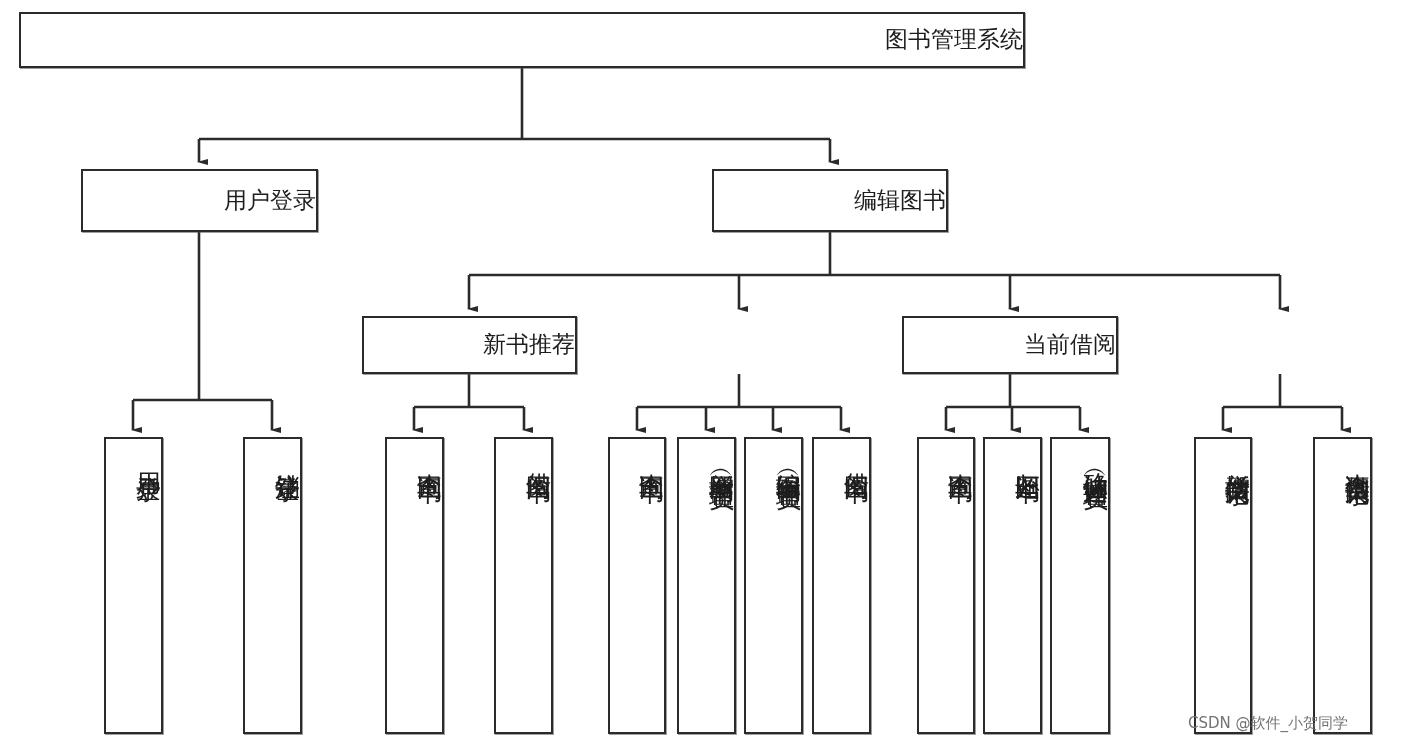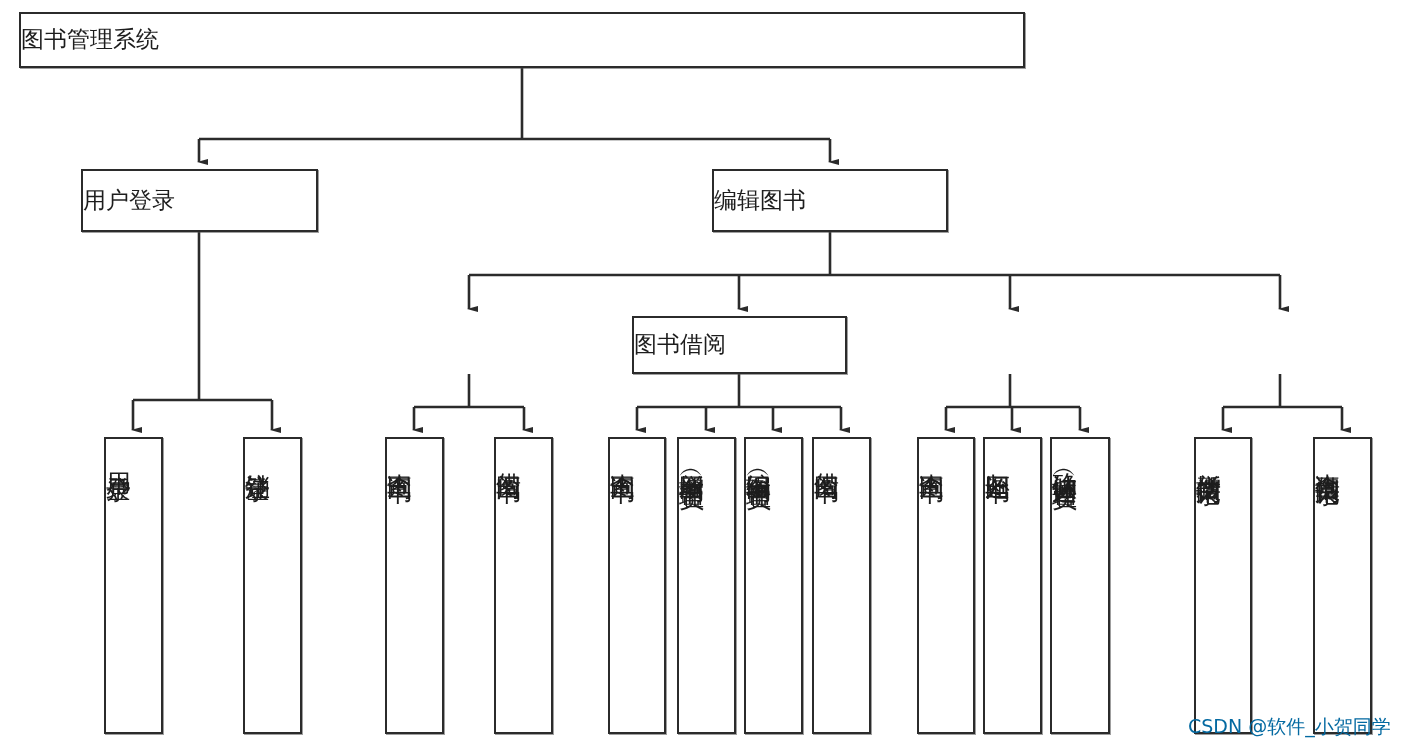--- a/index.html
+++ b/index.html
@@ -24,21 +24,21 @@
     width: 1405px;
     height: 747px;
   }
   .node {
     position: absolute;
     box-sizing: border-box;
     background: #ffffff;
     border: 2px solid #2b2b2b;
     display: flex;
     align-items: center;
-    justify-content: flex-start;
+    justify-content: flex-end;
     box-shadow: 1px 1px 0 rgba(80,80,80,0.55);
   }
   .node .label {
     color: #1d1d1d;
     line-height: 1.12;
     text-align: center;
     white-space: nowrap;
   }
   .node.horiz .label {
     font-size: 23px;
@@ -51,22 +51,22 @@
     writing-mode: vertical-rl;
     text-orientation: upright;
     font-size: 25px;
     letter-spacing: 2px;
     line-height: 1;
   }
   #watermark {
     position: absolute;
     left: 1188px;
     top: 714px;
-    font-size: 19px;
-    color: #0369a1;
+    font-size: 15px;
+    color: #737373;
     white-space: nowrap;
     pointer-events: none;
   }
 </style>
 </head>
 <body>
 
 <div id="canvas">
 
   <svg id="edges" viewBox="0 0 1405 747">
@@ -123,22 +123,25 @@
     <span class="label">图书管理系统</span>
   </div>
 
   <div class="node horiz" style="left:81px; top:169px; width:237px; height:63px;">
     <span class="label">用户登录</span>
   </div>
   <div class="node horiz" style="left:712px; top:169px; width:236px; height:63px;">
     <span class="label">编辑图书</span>
   </div>
 
-  <div class="node horiz" style="left:632px; top:316px; width:215px; height:58px;">
-    <span class="label">图书借阅</span>
+  <div class="node horiz" style="left:362px; top:316px; width:215px; height:58px;">
+    <span class="label">新书推荐</span>
+  </div>
+  <div class="node horiz" style="left:902px; top:316px; width:216px; height:58px;">
+    <span class="label">当前借阅</span>
   </div>
 
   <div class="node vert" style="left:104px; top:437px; width:59px; height:297px;">
     <span class="label">用户登录</span>
   </div>
   <div class="node vert" style="left:243px; top:437px; width:59px; height:297px;">
     <span class="label">注销登录</span>
   </div>
 
   <div class="node vert" style="left:385px; top:437px; width:59px; height:297px;">

